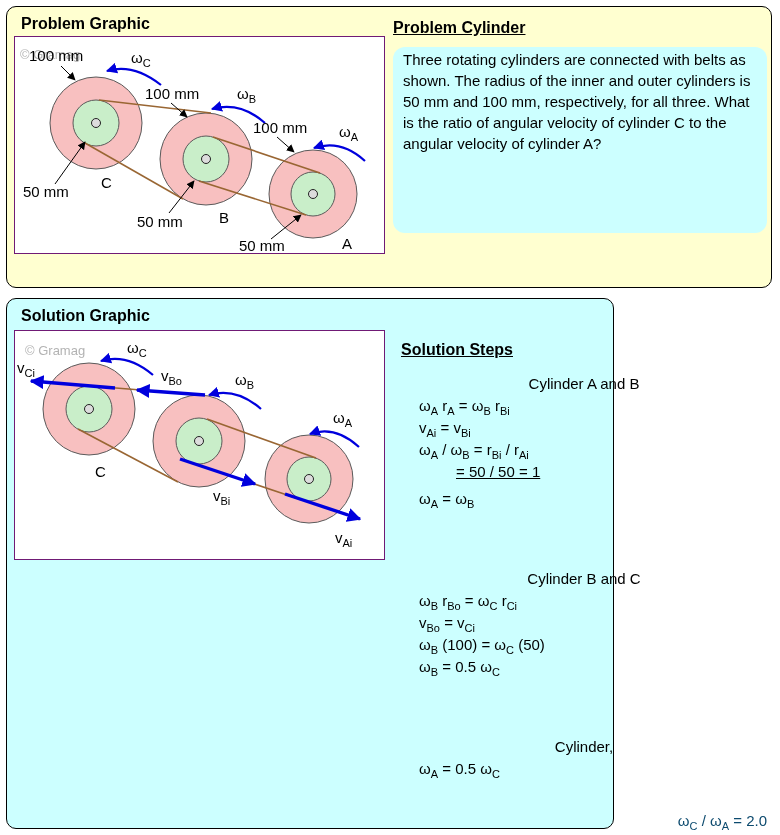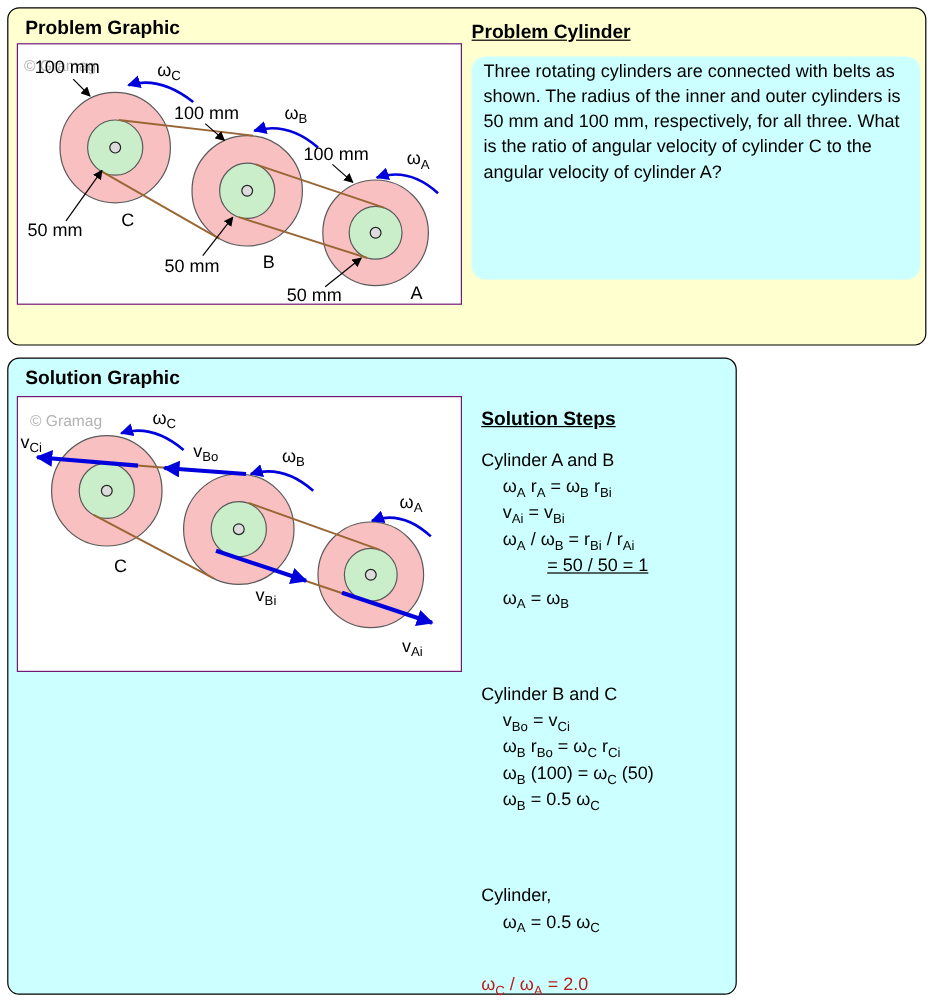--- a/index.html
+++ b/index.html
@@ -22,25 +22,25 @@
   .omega-arc path { fill:none; stroke:#0000dd; stroke-width:2.2; }
   .vel { fill:none; stroke:#0000dd; stroke-width:3.4; }
   .dim line { stroke:#000; stroke-width:1; }
   .statement-col { position:absolute; left:386px; top:10px; width:374px; }
   .col-heading { font-size:16px; font-weight:bold; text-decoration:underline; line-height:22px; }
   .statement-box { margin-top:8px; background:#ccffff; border-radius:12px;
                    padding:2px 10px; font-size:15px; line-height:21px; min-height:186px; }
   .steps-col { position:absolute; left:386px; top:12px; width:374px; padding-left:8px; font-size:15px;margin-top:28px; }
   .sec { margin-top:12px; }
   .sec-gap { margin-top:58px; }
-  .sec-header { line-height:22px; }
+  .sec-header { line-height:22px;text-align:center; }
   .line { line-height:22px; margin-left:18px; }
   .line-deep { margin-left:55px;text-decoration:underline; }
   .line-gap { margin-top:5px; }
-  .result-line { margin-top:30px; margin-left:0; color:#b91c1c; line-height:22px; }
+  .result-line { margin-top:30px; margin-left:0; color:#0c4a6e; line-height:22px;text-align:right; }
   sub { font-size:11px; line-height:0; }
 </style>
 </head>
 <body>
 
 <div class="panel" id="problem-panel">
   <div class="panel-title">Problem Graphic</div>
 
   <div class="graphic-box" id="problem-box">
     <svg viewBox="0 0 369 216" width="369" height="216">
@@ -184,22 +184,22 @@
       <div class="sec-header">Cylinder A and B</div>
       <div class="line">ω<sub>A</sub> r<sub>A</sub> = ω<sub>B</sub> r<sub>Bi</sub></div>
       <div class="line">v<sub>Ai</sub> = v<sub>Bi</sub></div>
       <div class="line">ω<sub>A</sub> / ω<sub>B</sub> = r<sub>Bi</sub> / r<sub>Ai</sub></div>
       <div class="line line-deep">= 50 / 50 = 1</div>
       <div class="line line-gap">ω<sub>A</sub> = ω<sub>B</sub></div>
     </div>
 
     <div class="sec sec-gap">
       <div class="sec-header">Cylinder B and C</div>
+      <div class="line">ω<sub>B</sub> r<sub>Bo</sub> = ω<sub>C</sub> r<sub>Ci</sub></div>
       <div class="line">v<sub>Bo</sub> = v<sub>Ci</sub></div>
-      <div class="line">ω<sub>B</sub> r<sub>Bo</sub> = ω<sub>C</sub> r<sub>Ci</sub></div>
       <div class="line">ω<sub>B</sub> (100) = ω<sub>C</sub> (50)</div>
       <div class="line">ω<sub>B</sub> = 0.5 ω<sub>C</sub></div>
     </div>
 
     <div class="sec sec-gap">
       <div class="sec-header">Cylinder,</div>
       <div class="line">ω<sub>A</sub> = 0.5 ω<sub>C</sub></div>
     </div>
 
     <div class="result-line">ω<sub>C</sub> / ω<sub>A</sub> = 2.0</div>

